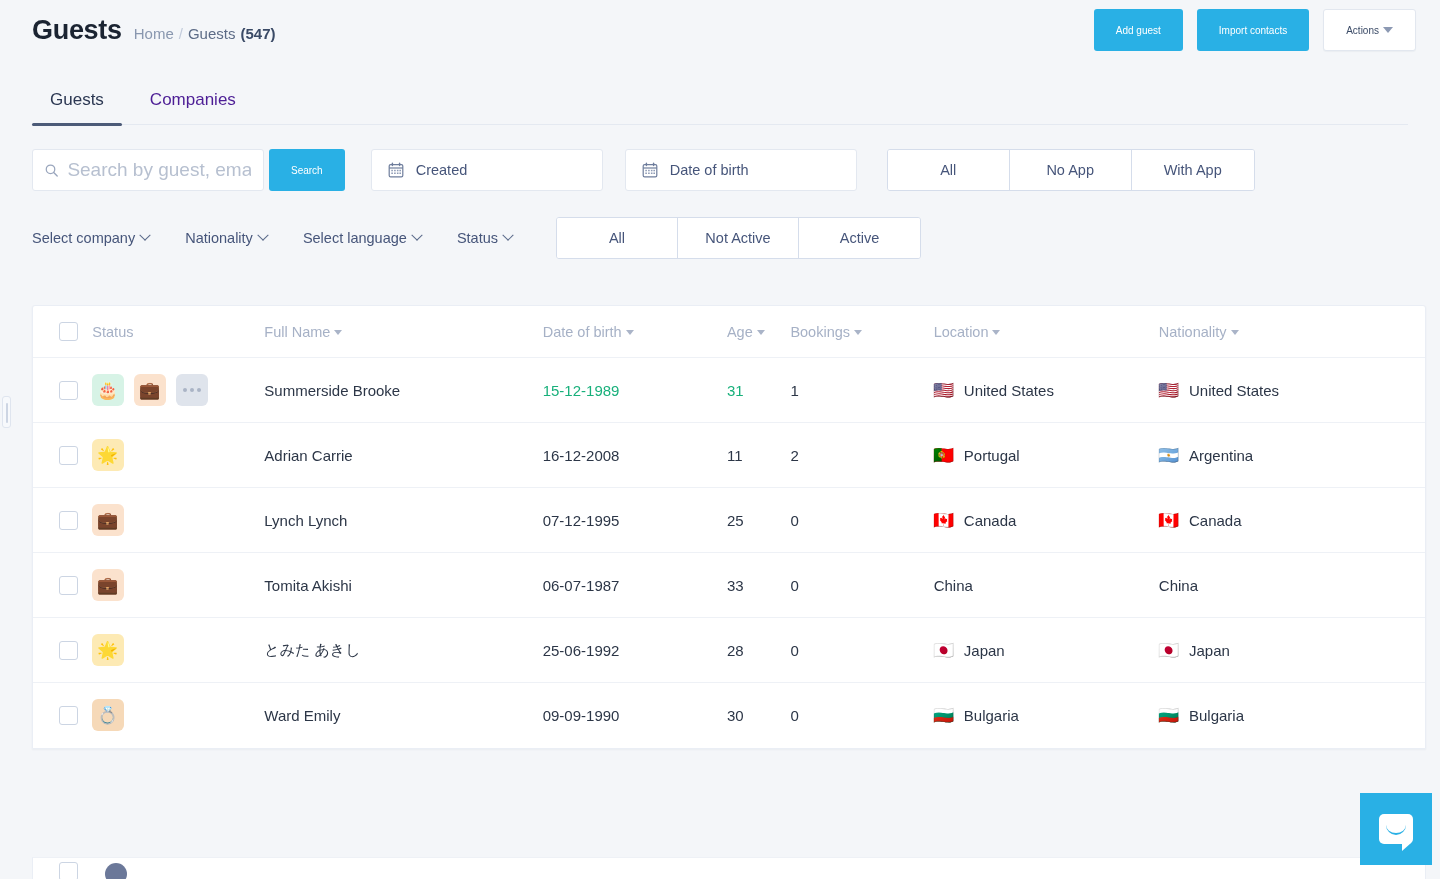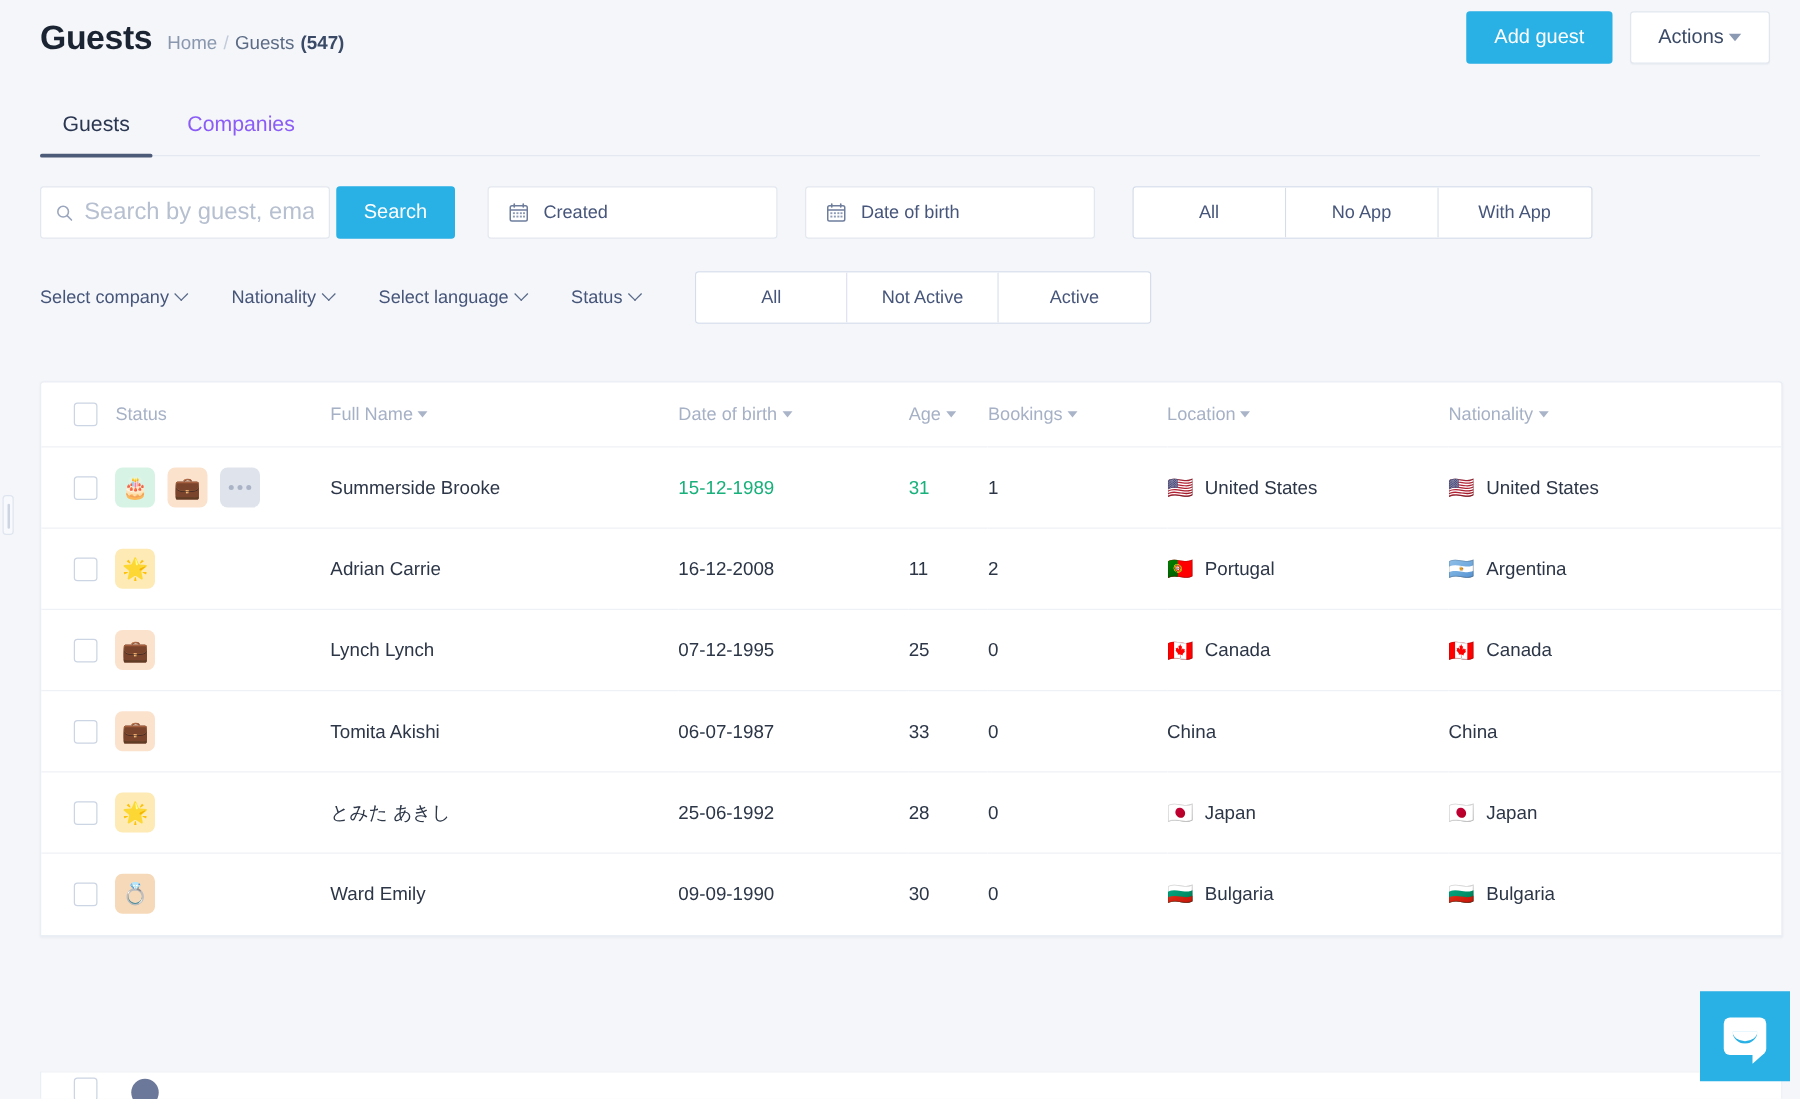--- a/index.html
+++ b/index.html
@@ -25,21 +25,21 @@
   }
   .breadcrumb { font-size: 15px; color: #8997af; display: flex; align-items: baseline; gap: 5px; }
   .breadcrumb .crumb-link { color: #8997af; }
   .breadcrumb .crumb-sep { color: #c2cbdb; }
   .breadcrumb .crumb-current { color: #5c6b86; }
   .breadcrumb .crumb-count { color: #3a4a66; font-weight: bold; }
 
   .header-actions { margin-left: auto; display: flex; align-items: center; gap: 14px; }
   .btn {
     border: none; cursor: pointer; font-family: inherit;
-    font-size: 16px; border-radius: 3px;
+    font-size: 10px; border-radius: 3px;
     height: 42px; padding: 2px 22px;
   }
   .btn-primary { background: #29b0e5; color: #fff; font-weight: normal; }
   .btn-outline {
     background: #fff; color: #3a4a66; border: 1px solid #e2e7ef;
     display: flex; align-items: center; gap: 4px;
     box-shadow: 0 1px 1px rgba(20,40,80,.04);
   }
   .caret-down {
     width: 0; height: 0;
@@ -48,21 +48,21 @@
   }
 
   
   .tabs-bar {
     margin: 20px 32px 0 32px;
     border-bottom: 1px solid #e4e9f1;
     display: flex; gap: 10px;
   }
   .tab {
     font-size: 17px; padding: 10px 18px 14px 18px;
-    color: #8b5cf6; cursor: pointer; position: relative;
+    color: #4c1d95; cursor: pointer; position: relative;
   }
   .tab.active { color: #2b3752; }
   .tab.active::after {
     content: ""; position: absolute; left: 0; right: 0; bottom: -2px;
     height: 3px; background: #4c5b78; border-radius: 2px;
   }
 
   
   .filters { padding: 24px 32px 0 32px; }
   .filter-row { display: flex; align-items: center; gap: 0; }
@@ -215,20 +215,21 @@
     <div class="page-title">Guests</div>
     <div class="breadcrumb">
       <span class="crumb-link">Home</span>
       <span class="crumb-sep">/</span>
       <span class="crumb-current">Guests</span>
       <span class="crumb-count">(547)</span>
     </div>
   </div>
   <div class="header-actions">
     <button class="btn btn-primary">Add guest</button>
+    <button class="btn btn-primary">Import contacts</button>
     <button class="btn btn-outline">
       <span>Actions</span>
       <span class="caret-down"></span>
     </button>
   </div>
 </div>
 
 <div class="tabs-bar">
   <div class="tab active">Guests</div>
   <div class="tab">Companies</div>

